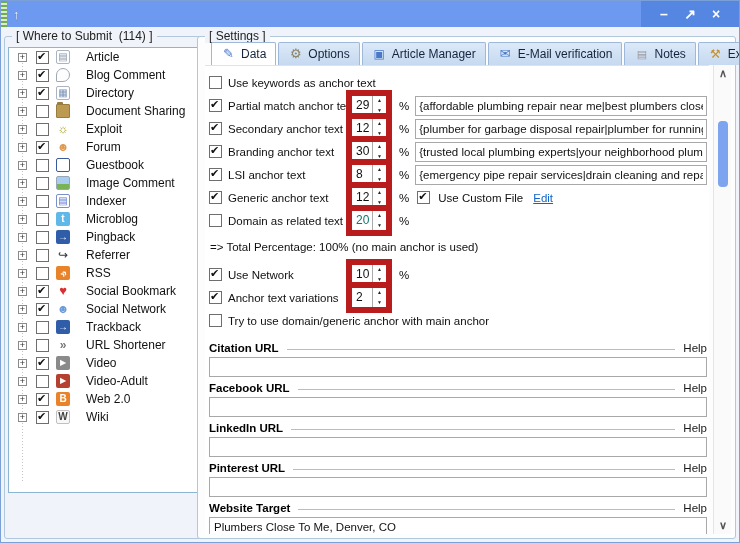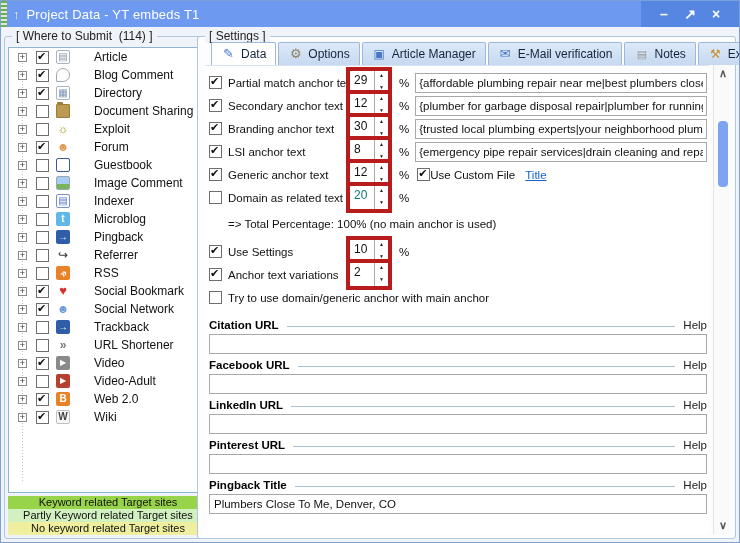--- a/index.html
+++ b/index.html
@@ -24,21 +24,21 @@
   
   .listbox { position:absolute; top:10px; left:3px; right:3px; bottom:45px; background:#fff; border:1px solid #8ab6d2; overflow:hidden; }
   .rail { position:absolute; left:13px; top:6px; bottom:10px; width:1px; background:repeating-linear-gradient(180deg,#c4c4c4 0 1px,transparent 1px 3px); }
   .trow { position:relative; height:18px; display:flex; align-items:center; font-size:12px; color:#111; cursor:default; }
   .expander { width:9px; height:9px; margin-left:9px; border:1px solid #8a8a8a; background:#fff; font-size:9px; line-height:7px; text-align:center; color:#333; flex:0 0 9px; }
   .cb { width:13px; height:13px; border:1px solid #6e6e6e; background:#fff; position:relative; flex:0 0 13px; }
   .cb .mark { position:absolute; left:0px; top:-2px; font-size:11px; color:#101010; }
   .trow .cb { margin-left:9px; }
   .icon { width:14px; height:14px; display:inline-flex; align-items:center; justify-content:center; font-size:10px; line-height:14px; border-radius:2px; flex:0 0 14px; }
   .trow .icon { margin-left:7px; }
-  .trow .tlabel { margin-left:24px; }
+  .trow .tlabel { margin-left:16px; }
   .shape-bubble { background:#fdfdfd; border:1px solid #a0a8b0; border-radius:7px 7px 7px 1px; }
   .shape-folder { background:#bd9a52; border:1px solid #9a7c3c; position:relative; border-radius:1px; }
   .shape-folder::before { content:""; position:absolute; top:-3px; left:0; width:6px; height:3px; background:#9a7c3c; border-radius:1px 1px 0 0; }
   .shape-image { background:linear-gradient(180deg,#a8cdf0 55%,#79b356 55%); border:1px solid #98a8b8; }
   .shape-rss { background:#e8832a; color:#fff; font-weight:bold; }
   .shape-rss i { font-style:normal; transform:rotate(-45deg); display:block; font-size:11px; }
   .shape-book { background:#fff; border:1px solid #3a5a9a; background-image:linear-gradient(90deg,transparent 46%,#3a5a9a 46%,#3a5a9a 54%,transparent 54%); }
 
   .legend { position:absolute; left:3px; right:3px; bottom:3px; }
   .lrow { height:13px; font-size:11px; text-align:center; color:#111; line-height:13px; overflow:hidden; white-space:nowrap; }
@@ -49,31 +49,31 @@
          background:linear-gradient(#dce9f8,#c6d9f0); border:1px solid #9db8d8; border-bottom:none; border-radius:2px 2px 0 0; cursor:pointer; white-space:nowrap; }
   .tab.active { background:#fff; position:relative; z-index:2; }
   .tab .icon { width:15px; background:none; margin-right:5px; flex:0 0 15px; }
 
   
   .paneclip { position:absolute; top:28px; left:7px; right:26px; bottom:4px; background:#fff; border-top:1px solid #d8e4f2; overflow:hidden; }
   .pane { padding:5px 2px 0 4px; }
   .arow { display:flex; align-items:center; height:23px; font-size:11.5px; color:#101010; }
   .arow .lbl { margin-left:6px; white-space:nowrap; }
   .arow .lbl.w { width:118px; overflow:hidden; flex:0 0 118px; }
-  .spin { display:flex; width:46px; height:31px; border:4px solid #b91c1c; background:#fff; flex:0 0 46px; }
+  .spin { display:flex; width:46px; height:31px; border:6px solid #b91c1c; background:#fff; flex:0 0 46px; }
   .spin .num { flex:1; font-size:12px; padding-left:4px; line-height:18px; color:#111; }
   .spin.dis .num { color:#0f766e; }
   .spin .sbtns { width:14px; border-left:1px solid #aaa; display:flex; flex-direction:column; }
   .spin .sbtns span { flex:1; font-size:5px; line-height:9px; text-align:center; color:#222; cursor:pointer; }
   .sfx { margin-left:7px; white-space:nowrap; }
   .afield { flex:1; margin-left:6px; height:20px; border:1px solid #a8a8a8; font-family:"Liberation Sans",sans-serif; font-size:11.5px; padding:0 3px; color:#111; min-width:0; }
   .cfwrap { display:flex; align-items:center; margin-left:8px; }
-  .cfwrap .cflabel { margin-left:0; white-space:nowrap; }
+  .cfwrap .cflabel { margin-left:8px; white-space:nowrap; }
   .editlink { margin-left:10px; color:#1464c8; text-decoration:underline; cursor:pointer; }
-  .note { font-size:11.5px; color:#101010; margin:9px 0 10px 19px; }
+  .note { font-size:11.5px; color:#101010; margin:9px 0 10px 1px; }
   .gap { height:6px; }
 
   .usec { margin-top:2px; margin-bottom:3px; }
   .uhead { display:flex; align-items:center; height:16px; font-size:11.5px; }
   .uhead b { white-space:nowrap; color:#000; }
   .uhead .line { flex:1; border-top:1px solid #a8c0d8; margin:2px 8px 0 8px; }
   .uhead .help { color:#1a1a1a; cursor:pointer; }
   .uinput { width:100%; height:20px; border:1px solid #a8a8a8; font-family:"Liberation Sans",sans-serif; font-size:11.5px; padding:0 4px; color:#111; margin-top:1px; }
 
   
@@ -82,21 +82,20 @@
   .sarrow.up { top:2px; } .sarrow.down { bottom:2px; }
   .sthumb { position:absolute; left:4px; top:56px; width:10px; height:66px; background:#7da4ee; border-radius:4px; cursor:grab; }
 </style>
 </head>
 <body>
 
 <div class="window">
   <div class="titlebar">
     <div class="grip"></div>
     <span class="appicon">↑</span>
-    <span class="title">Project Data - YT embeds T1</span>
     <div class="winbtns">
       <span>–</span>
       <span>↗</span>
       <span>×</span>
     </div>
   </div>
 
   <div class="content">
 
     <div class="groupbox gb-left">
@@ -243,25 +242,20 @@
           </div>
           <div class="trow">
             <span class="expander">+</span>
             <span class="cb">
               <span class="mark">✔</span>
             </span>
             <span class="icon" style="background: rgb(248, 248, 248); border: 1px solid rgb(192, 192, 192); color: rgb(68, 68, 68); font-weight: bold;">W</span>
             <span class="tlabel">Wiki</span>
           </div>
         </div>
-      <div class="legend" id="legend">
-          <div class="lrow" style="background: rgb(151, 212, 74);">Keyword related Target sites</div>
-          <div class="lrow" style="background: rgb(210, 240, 192);">Partly Keyword related Target sites</div>
-          <div class="lrow" style="background: rgb(239, 239, 159);">No keyword related Target sites</div>
-        </div>
     </div>
 
     <div class="groupbox gb-right">
       <span class="grouplabel">[ Settings ]</span>
       <div class="tabs" id="tabs">
           <div class="tab active">
             <span class="icon" style="color: rgb(74, 120, 200); font-size: 13px;">✎</span>
             <span>Data</span>
           </div>
           <div class="tab">
@@ -281,20 +275,24 @@
             <span>Notes</span>
           </div>
           <div class="tab">
             <span class="icon" style="color: rgb(200, 144, 42); font-size: 12px;">⚒</span>
             <span>External APIs</span>
           </div>
         </div>
       <div class="paneclip">
         <div class="pane" id="pane">
             <div class="arow">
+              <span class="cb"></span>
+              <span class="lbl">Use keywords as anchor text</span>
+            </div>
+            <div class="arow">
               <span class="cb">
                 <span class="mark">✔</span>
               </span>
               <span class="lbl w">Partial match anchor text</span>
               <span class="spin">
                 <span class="num">29</span>
                 <span class="sbtns">
                   <span>▲</span>
                   <span>▼</span>
                 </span>
@@ -358,41 +356,41 @@
                   <span>▲</span>
                   <span>▼</span>
                 </span>
               </span>
               <span class="sfx">%</span>
               <span class="cfwrap">
                 <span class="cb">
                   <span class="mark">✔</span>
                 </span>
                 <span class="cflabel">Use Custom File</span>
-                <span class="editlink">Title</span>
+                <span class="editlink">Edit</span>
               </span>
             </div>
             <div class="arow">
               <span class="cb"></span>
               <span class="lbl w">Domain as related text</span>
               <span class="spin dis">
                 <span class="num">20</span>
                 <span class="sbtns">
                   <span>▲</span>
                   <span>▼</span>
                 </span>
               </span>
               <span class="sfx">%</span>
             </div>
             <div class="note">=&gt; Total Percentage: 100% (no main anchor is used)</div>
             <div class="arow">
               <span class="cb">
                 <span class="mark">✔</span>
               </span>
-              <span class="lbl w">Use Settings</span>
+              <span class="lbl w">Use Network</span>
               <span class="spin">
                 <span class="num">10</span>
                 <span class="sbtns">
                   <span>▲</span>
                   <span>▼</span>
                 </span>
               </span>
               <span class="sfx">%</span>
             </div>
             <div class="arow">
@@ -427,21 +425,21 @@
                 <b>LinkedIn URL</b>
                 <div class="line"></div>
                 <span class="help">Help</span>
               </div><input class="uinput" value="" style=""></div>
             <div class="usec"><div class="uhead">
                 <b>Pinterest URL</b>
                 <div class="line"></div>
                 <span class="help">Help</span>
               </div><input class="uinput" value="" style=""></div>
             <div class="usec"><div class="uhead">
-                <b>Pingback Title</b>
+                <b>Website Target</b>
                 <div class="line"></div>
                 <span class="help">Help</span>
               </div><input class="uinput" value="Plumbers Close To Me, Denver, CO" style=""></div>
           </div>
       </div>
       <div class="vscroll">
         <span class="sarrow up">∧</span>
         <div class="sthumb"></div>
         <span class="sarrow down">∨</span>
       </div>

